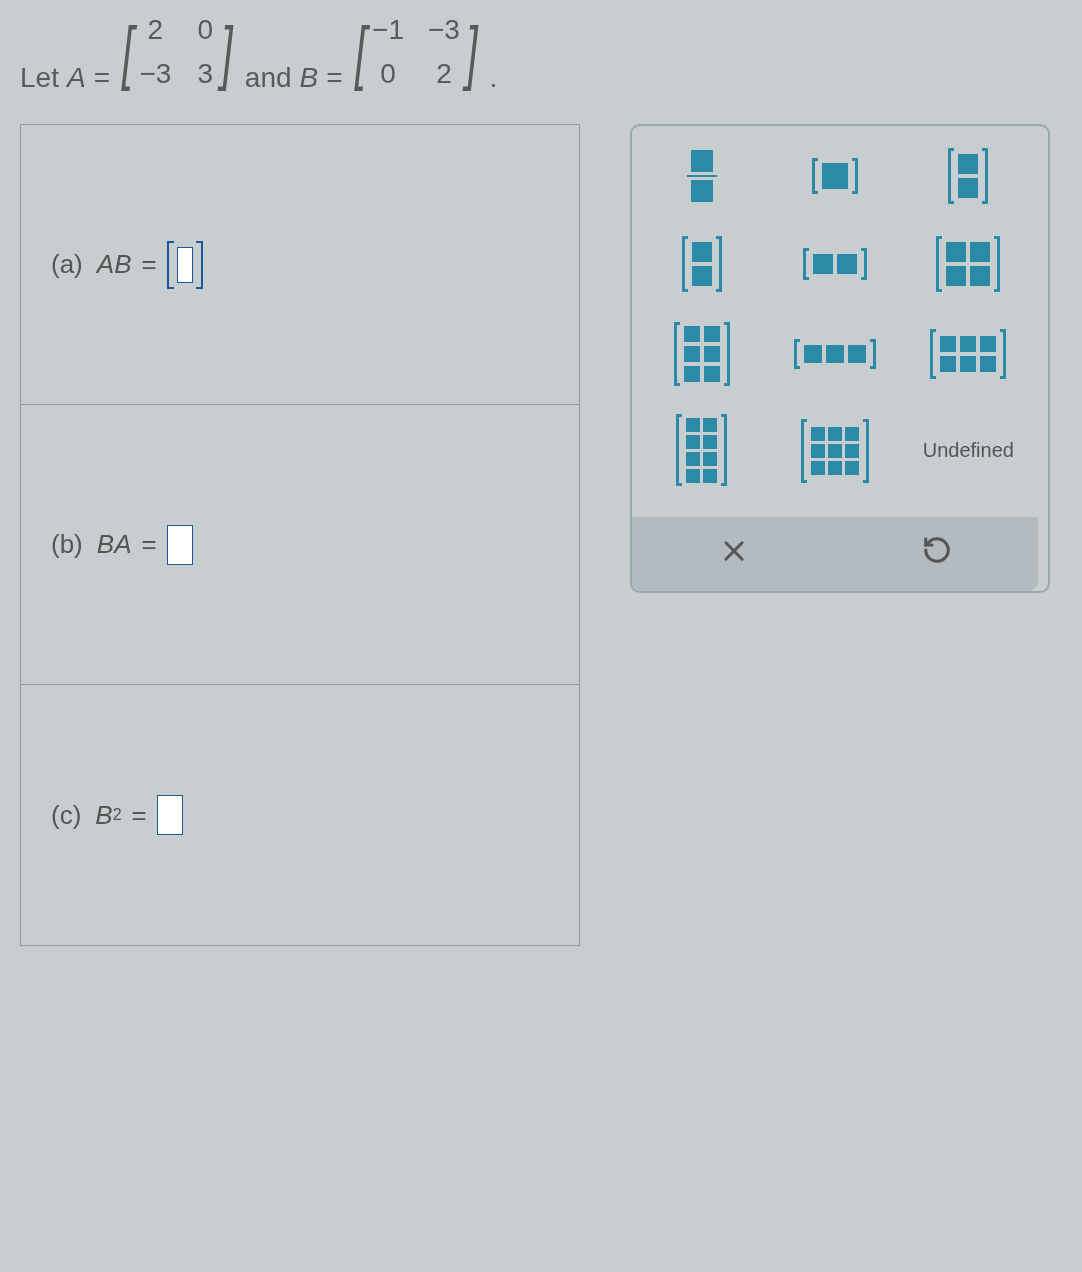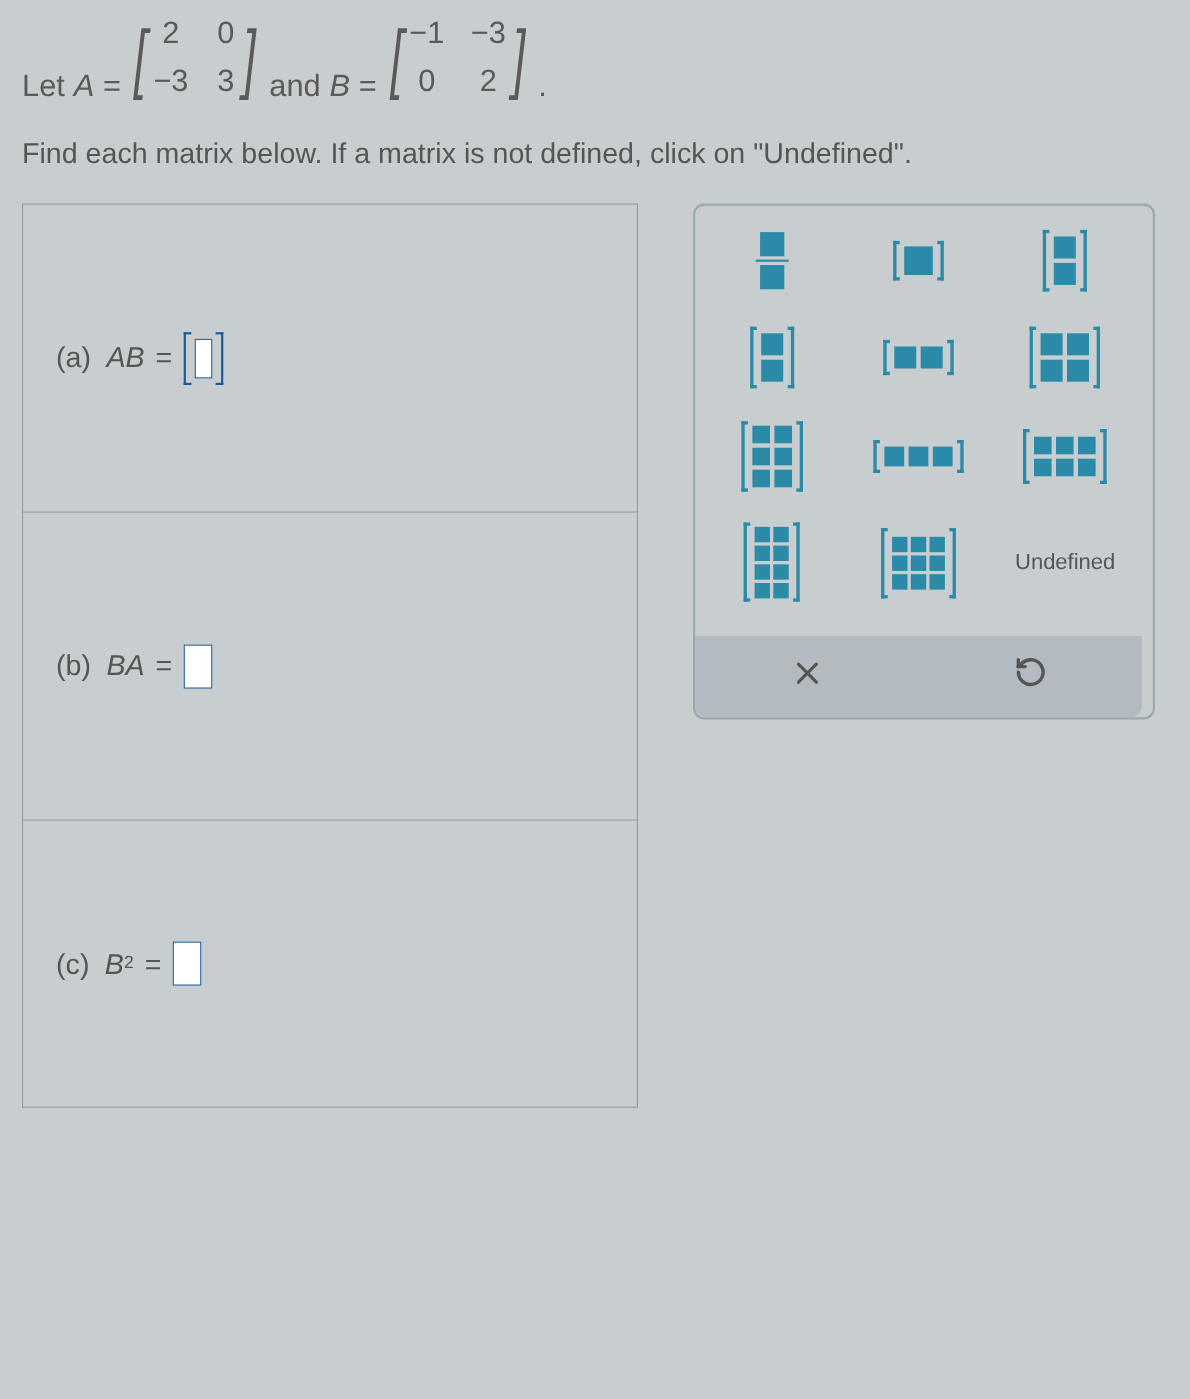--- a/index.html
+++ b/index.html
@@ -207,21 +207,20 @@
         <span>−1</span>
         <span>−3</span>
         <span>0</span>
         <span>2</span>
       </span>
       <span class="bracket">]</span>
     </span>
     <span class="word">.</span>
   </div>
 
-  <div class="instruction">Find each matrix below. If a matrix is not defined, click on "Undefined".</div>
 
   <div class="main-area">
     <div class="answer-box">
 
       <div class="answer-row">
         <span class="label">(a)</span>
         <span class="var">A</span>
         <span class="var">B</span>
         <span class="eq">=</span>
         <span class="bracket-input">

